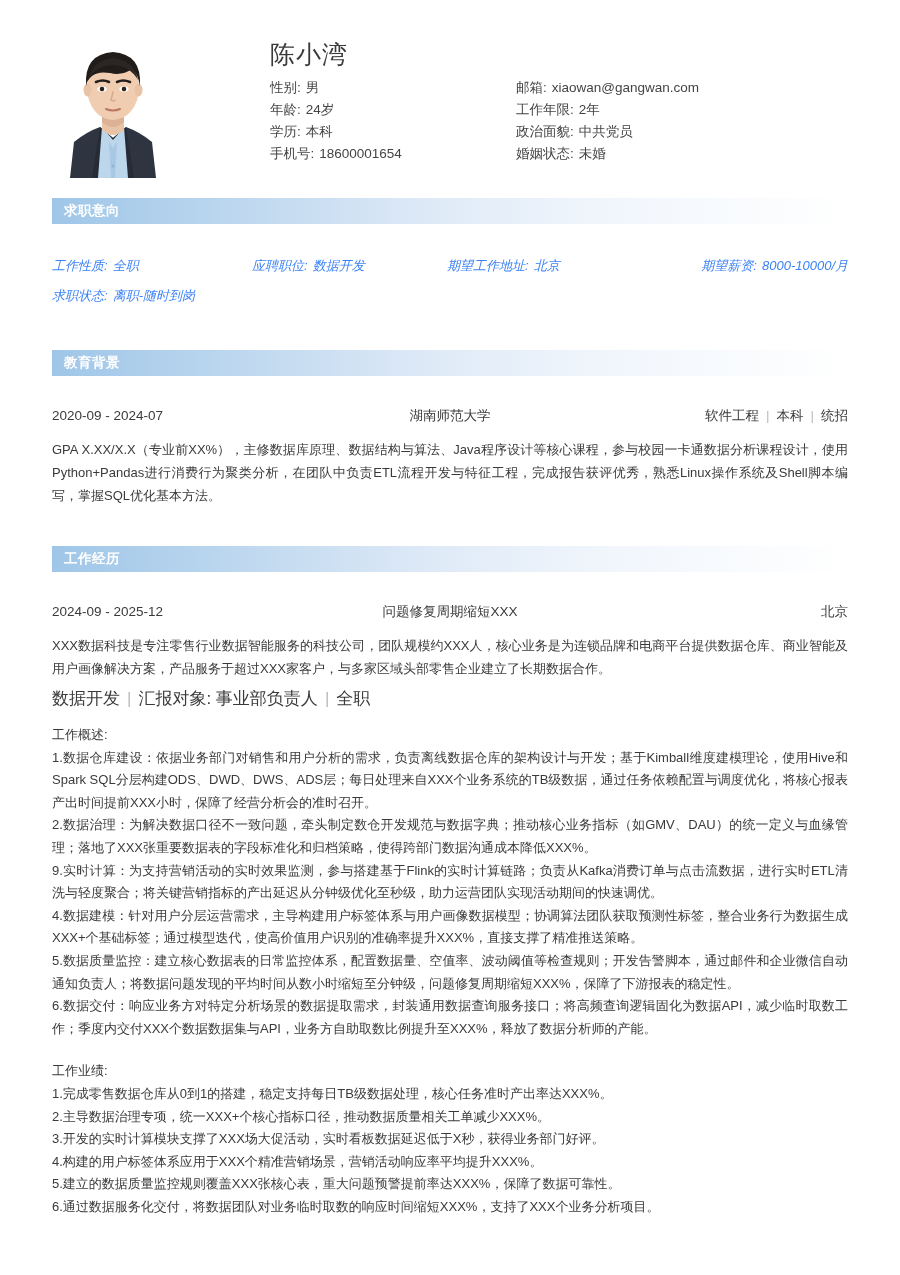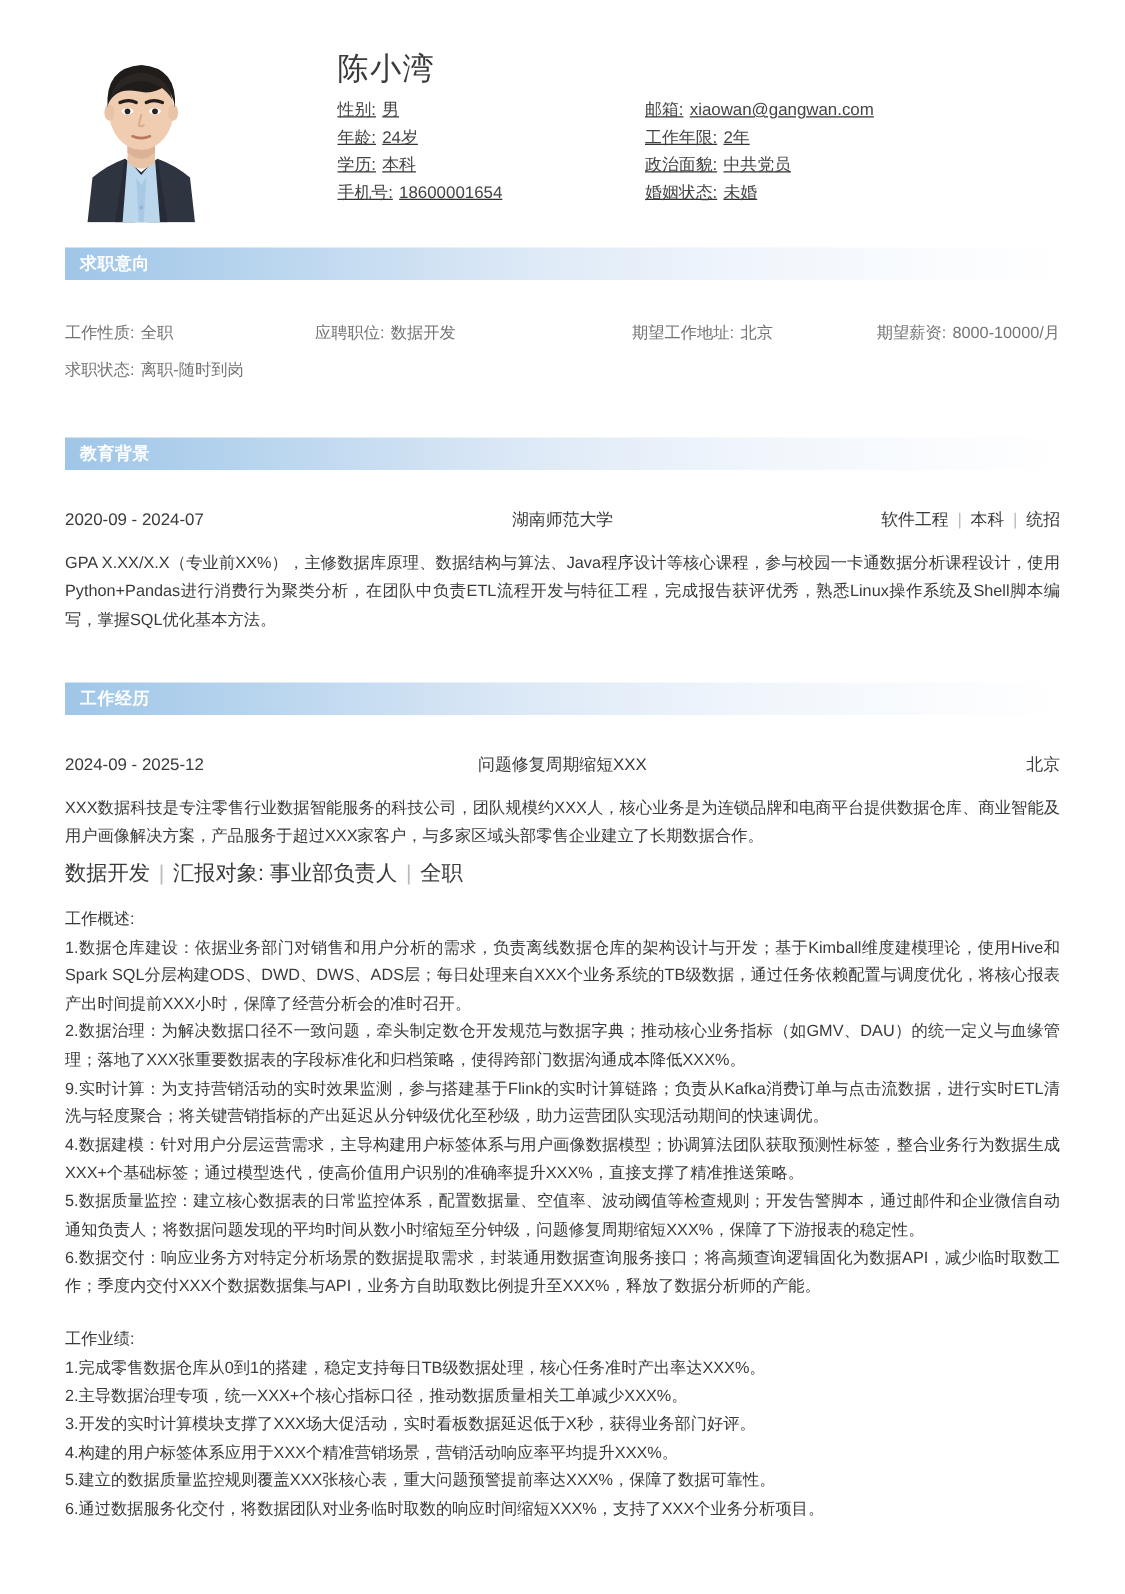--- a/index.html
+++ b/index.html
@@ -47,21 +47,21 @@
     font-weight: normal;
     color: #3a3a3a;
     letter-spacing: 1px;
     margin: 8px 0 6px 0;
     padding-left: 78px;
   }
   .info-grid {
     display: flex;
     padding-left: 78px;
   }
-  .info-col { width: 246px; text-decoration: underline; }
+  .info-col { width: 246px; }
   .info-col.right { width: auto; }
   .info-row {
     font-size: 13.5px;
     color: #444444;
     line-height: 22px;
     white-space: nowrap;
   }
   .info-label { color: #444444; }
   .info-val { color: #444444; margin-left: 5px; }
 
@@ -83,28 +83,29 @@
 
   .section-body {
     margin: 0 52px;
     padding-top: 14px;
   }
 
   
   .intent-row {
     display: flex;
     font-size: 13px;
-    color: #737373;
+    color: #3b82f6;
     line-height: 30px;
+    font-style: italic;
   }
   .intent-item { white-space: nowrap; }
   .intent-item .v { margin-left: 5px; }
   .i1 { width: 200px; }
   .i2 { width: 195px; }
-  .i3 { width: 230px; text-align: center; }
+  .i3 { width: 230px; }
   .i4 { flex: 1; text-align: right; }
 
   
   .tl-row {
     display: flex;
     align-items: baseline;
     font-size: 13.5px;
     color: #3a3a3a;
     line-height: 26px;
   }

